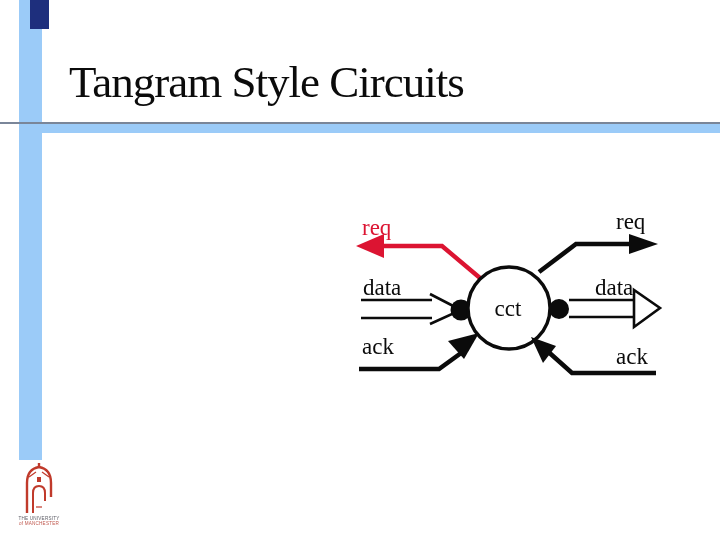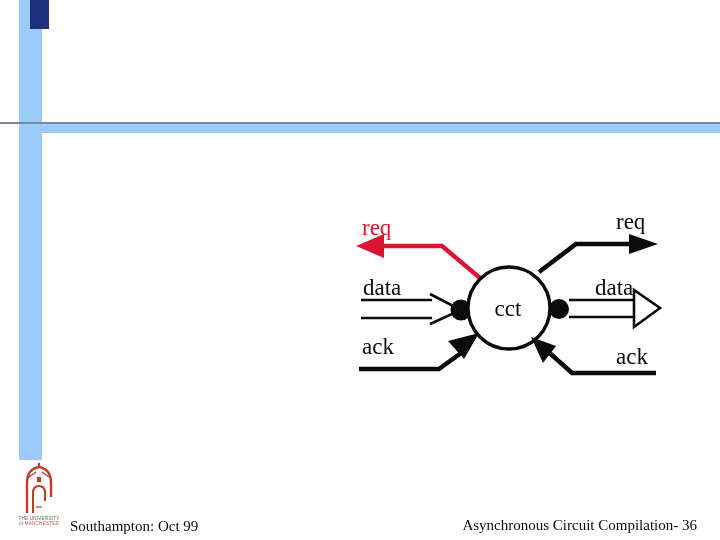--- a/index.html
+++ b/index.html
@@ -49,20 +49,21 @@
 </head>
 <body>
 
 <div class="slide">
 
   <div class="vbar"></div>
   <div class="navy-sq"></div>
   <div class="hairline"></div>
   <div class="hband"></div>
 
+  <h1 class="title">Tangram Style Circuits</h1>
 
   <svg class="diagram" width="345" height="200" viewBox="340 195 345 200" xmlns="http://www.w3.org/2000/svg">
 
     <g>
       <path class="redln" d="M480 278 L442 246 L372 246"></path>
       <polygon points="356,246 384,234 384,258" fill="#dc1432"></polygon>
     </g>
     <text class="red" x="362" y="235">req</text>
 
     <g>
@@ -113,16 +114,14 @@
       <path d="M5 14 L12 9"></path>
       <path d="M25 14 L18 9"></path>
       <path d="M12 44 H18"></path>
     </g>
     <rect x="13" y="14" width="4" height="5" fill="#c03a2b"></rect>
   </svg>
   <div class="crest-cap">
     <div class="l1">THE UNIVERSITY</div>
     <div class="l2">of MANCHESTER</div>
   </div>
-  <div class="venue">Southampton: Oct 99</div>
-  <div class="deckref">Asynchronous Circuit Compilation- 36</div>
 
 </div>
 
 </body></html>

